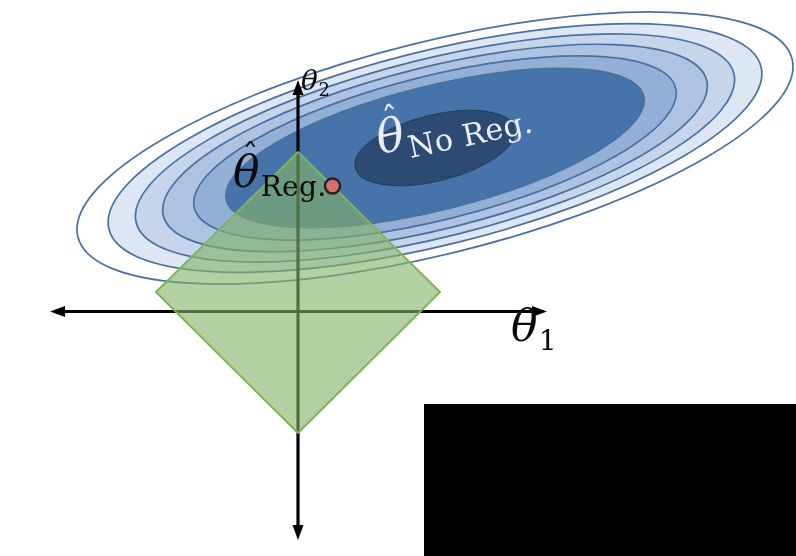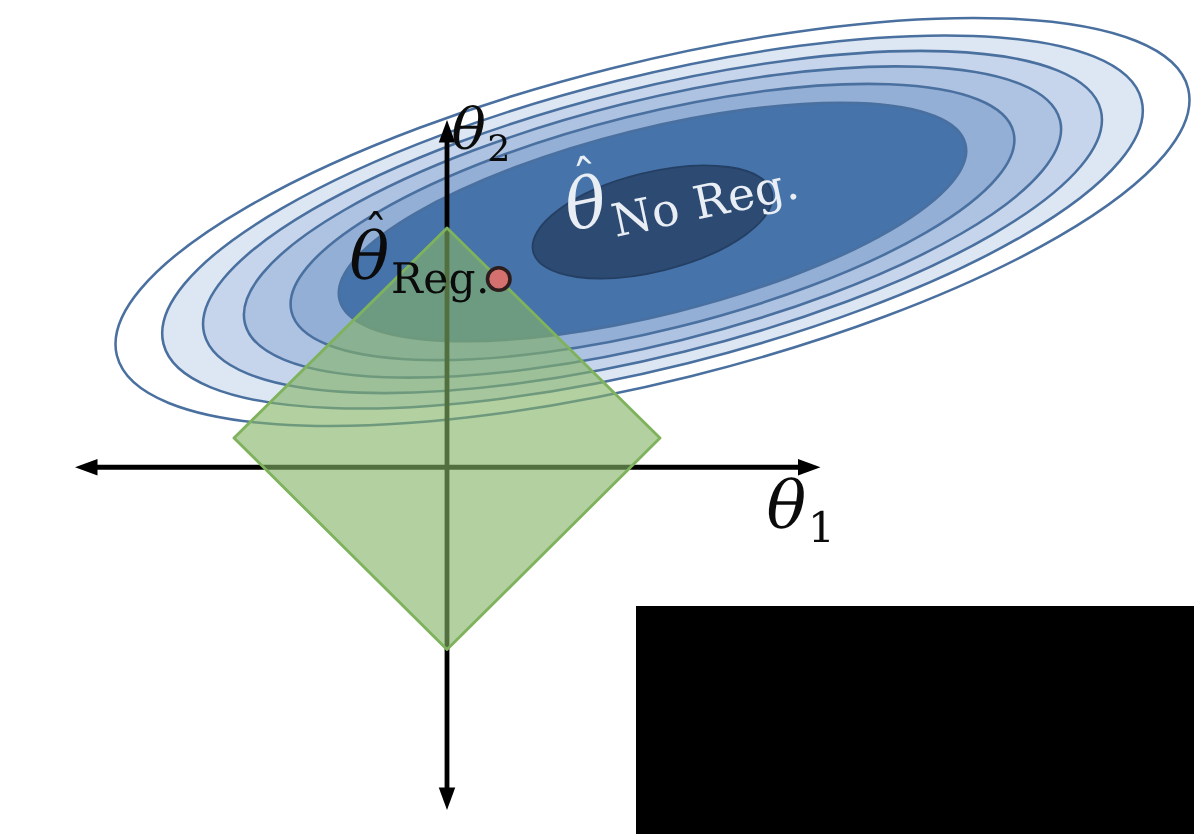--- a/index.html
+++ b/index.html
@@ -12,22 +12,22 @@
   }
   .canvas svg{position:absolute;left:0;top:0;}
 
   
   .lbl{position:absolute;line-height:1;color:#0b0b0b;white-space:nowrap;}
   .theta-wrap{position:relative;display:inline-block;}
   .theta{font-style:italic;}
   .sub{font-size:0.64em;font-style:normal;vertical-align:-0.32em;margin-left:0.04em;letter-spacing:0.01em;}
   .hat{position:absolute;left:0.30em;top:-0.30em;font-size:0.72em;font-style:normal;}
 
-  .lbl-theta2{left:301px;top:67px;font-size:38px;}
-  .lbl-theta1{left:511px;top:316px;font-size:44px;}
+  .lbl-theta2{left:301px;top:67px;font-size:28px;}
+  .lbl-theta1{left:511px;top:304px;font-size:44px;}
   .lbl-reg{left:233px;top:150px;font-size:44px;}
   .lbl-no-reg{
     left:372px;top:116px;font-size:46px;color:#e9eef5;
     transform:rotate(-12deg);transform-origin:left top;
   }
   .lbl-no-reg .sub{font-size:0.66em;}
 
   
   .black-rect{position:absolute;background:#000000;}
 </style>

